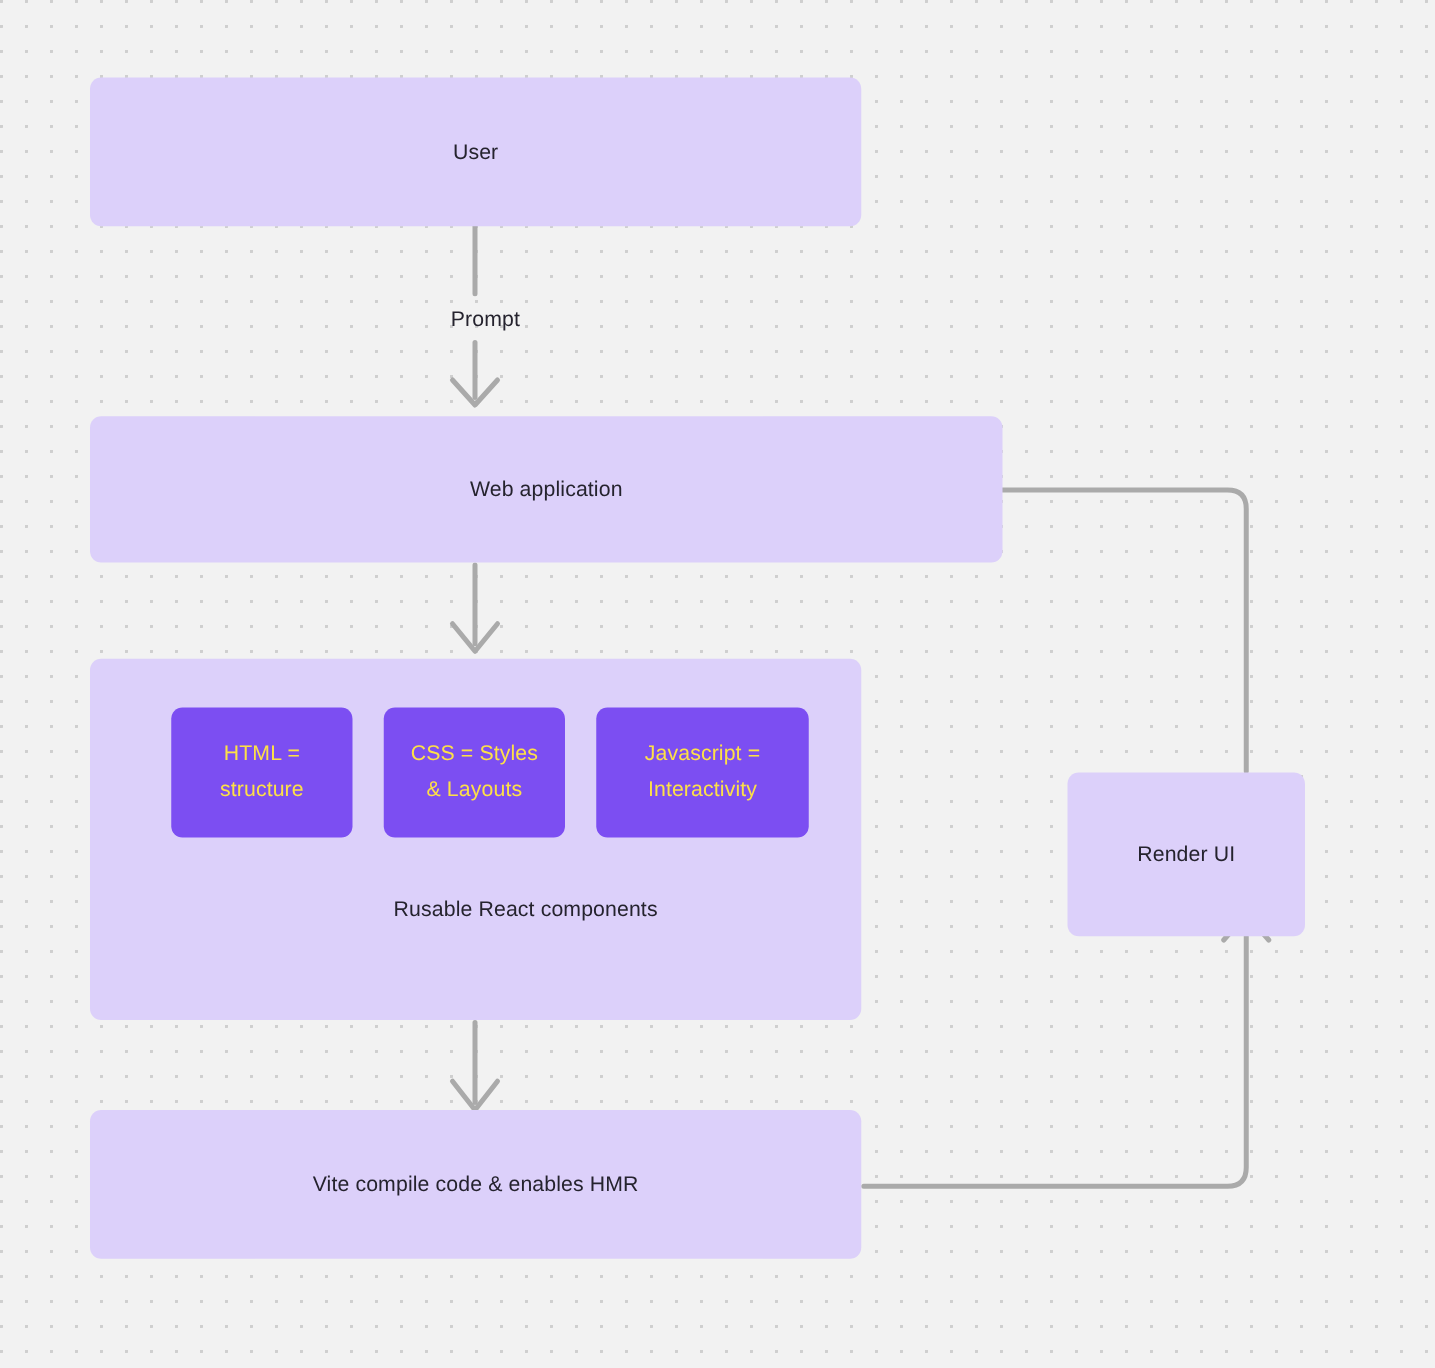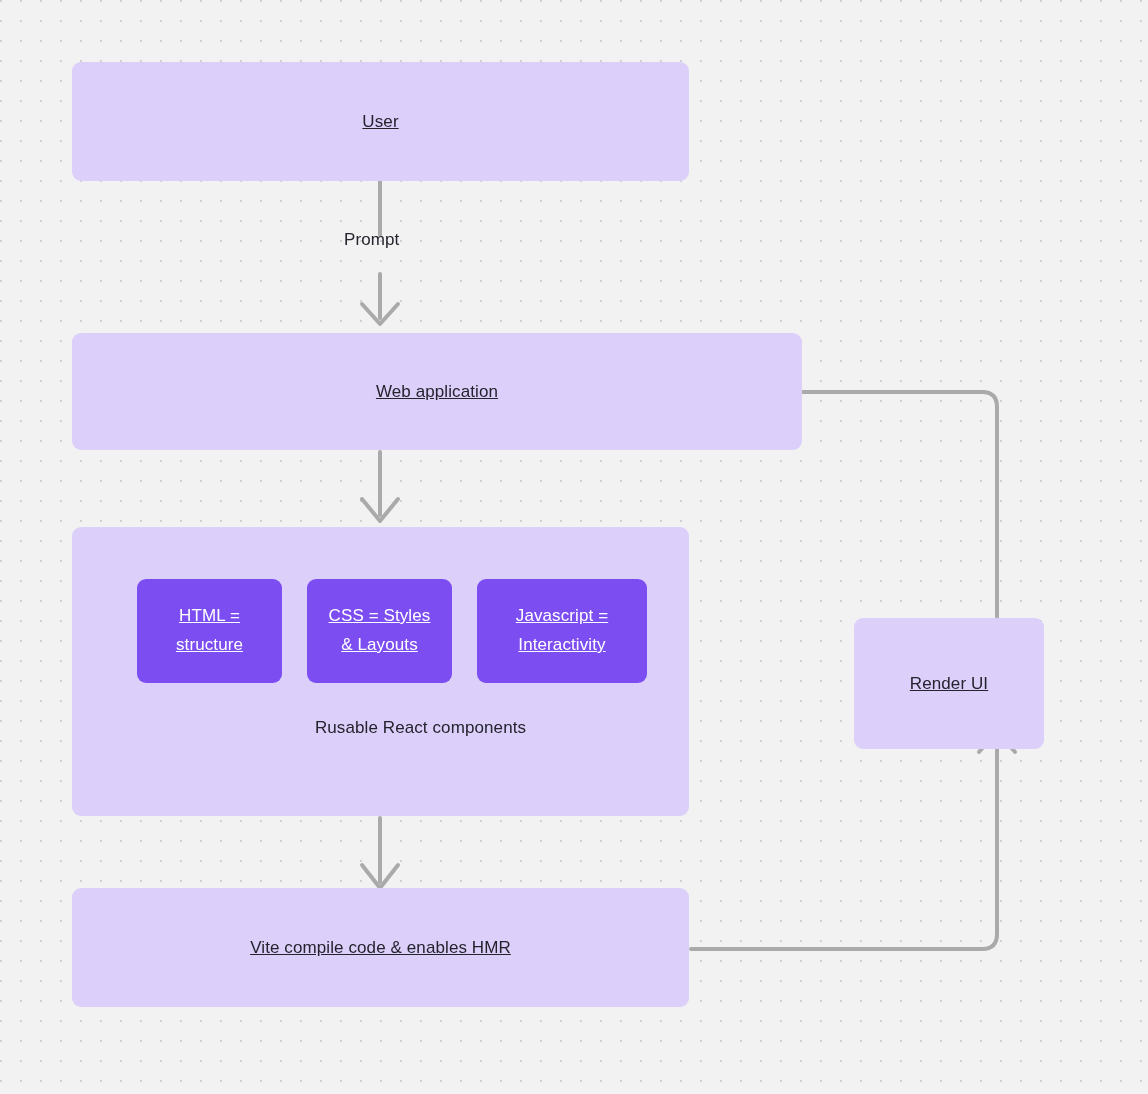--- a/index.html
+++ b/index.html
@@ -25,30 +25,28 @@
     overflow: hidden;
   }
   .node {
     position: absolute;
     box-sizing: border-box;
     border-radius: 9px;
     display: flex;
     align-items: center;
     justify-content: center;
     text-align: center;
-    text-decoration: underline;
   }
   .node-lavender {
     background-color: #dcd0fa;
     color: #25232e;
   }
   .node-purple {
     background-color: #7c4ef2;
-    color: #ffffff;
-    margin-top: 13px;
+    color: #fde047;
   }
   .node-label {
     font-size: 17px;
     line-height: 1.28;
     letter-spacing: 0.1px;
     white-space: pre-line;
   }
   .node-purple .node-label {
     font-size: 17px;
     line-height: 1.7;
@@ -93,23 +91,23 @@
 
   .edge-label {
     position: absolute;
     font-size: 17px;
     color: #25232e;
     background-color: transparent;
     letter-spacing: 0.1px;
   }
   #label-prompt {
     left: 344px;
-    top: 230px;
+    top: 246px;
     width: 72px;
-    text-align: left;
+    text-align: right;
   }
 </style>
 </head>
 <body>
 
 <div id="canvas">
 
   <svg id="edge-layer" viewBox="0 0 1148 1094" width="1148" height="1094" xmlns="http://www.w3.org/2000/svg">
     <defs>
       <marker id="arrowhead-down" markerWidth="10" markerHeight="10" refX="5" refY="8" orient="auto-start-reverse" markerUnits="userSpaceOnUse">

